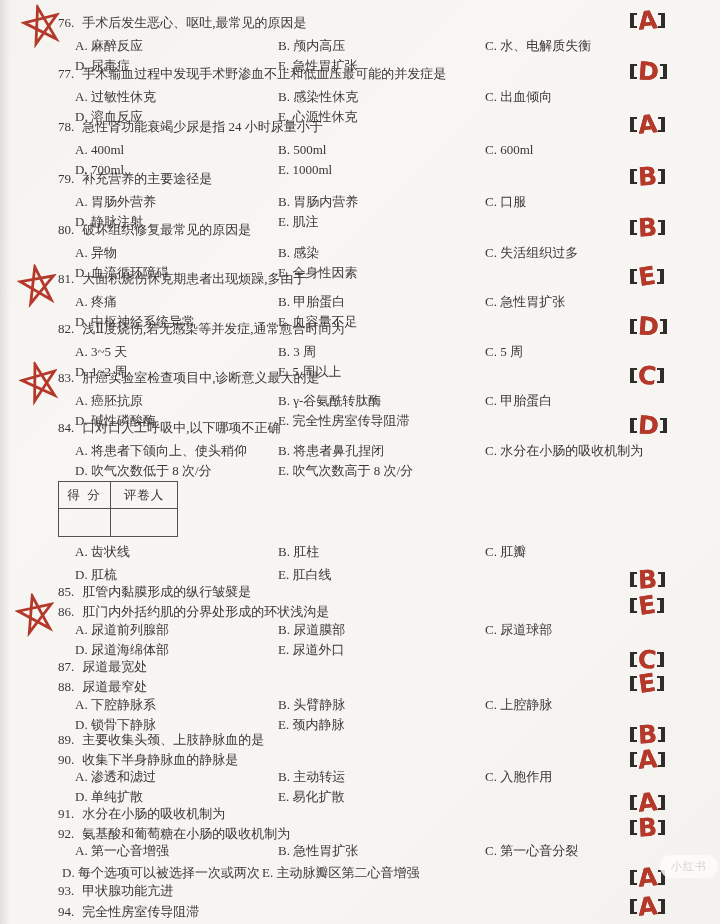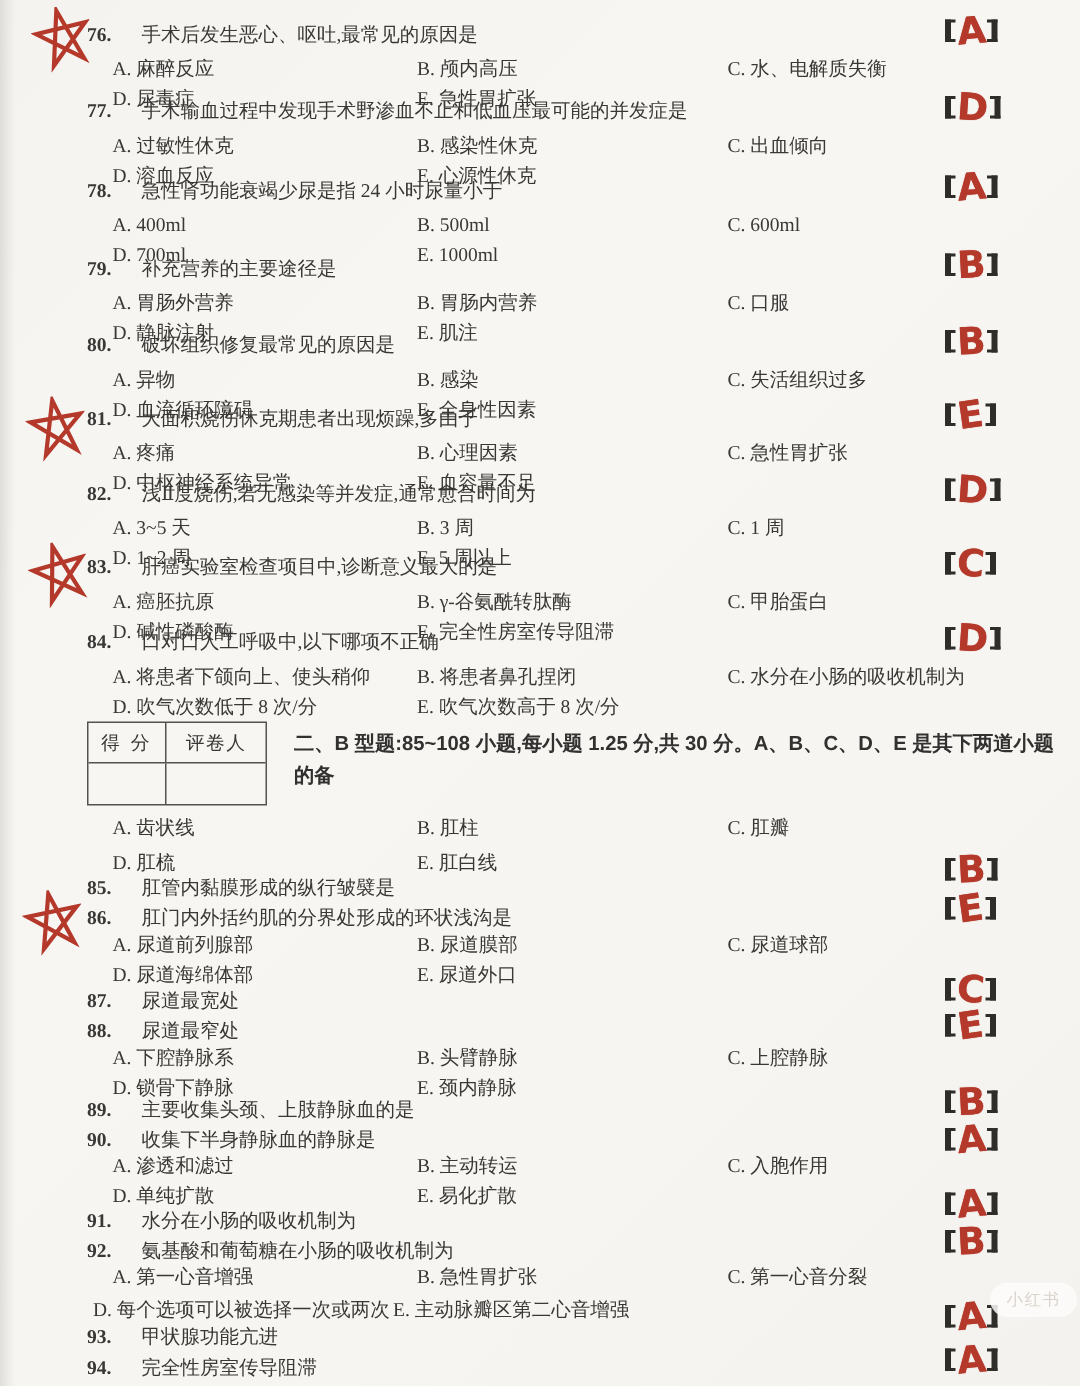--- a/index.html
+++ b/index.html
@@ -16,21 +16,21 @@
     color:#3a3836;
   }
   .page::before{
     content:"";position:absolute;left:0;top:0;width:10px;height:100%;
     background:linear-gradient(90deg,rgba(120,118,112,.18),rgba(120,118,112,0));
   }
   
   .q,.line{position:absolute;left:0;width:720px;font-size:13px;line-height:17px;}
   .row{position:absolute;left:0;width:720px;white-space:nowrap;}
   .title{padding-left:58px;}
-  .qnum{margin-right:20px;font-weight:bold;}
+  .qnum{margin-right:8px;}
   .oA{position:absolute;left:75px;white-space:nowrap;}
   .oB{position:absolute;left:278px;white-space:nowrap;}
   .oC{position:absolute;left:485px;white-space:nowrap;}
   
   .ans{
     position:absolute;left:630px;display:flex;align-items:center;height:26px;
   }
   .br{display:inline-block;width:7px;height:15px;box-sizing:border-box;border-color:#2f2d2a;}
   .br-l{border-top:2.5px solid #2f2d2a;border-bottom:2.5px solid #2f2d2a;border-left:4px solid #2f2d2a;}
   .br-r{border-top:2.5px solid #2f2d2a;border-bottom:2.5px solid #2f2d2a;border-right:4px solid #2f2d2a;}
@@ -176,40 +176,40 @@
       </div>
   </div>
 
   <div class="q" style="top:270px">
     <svg class="star" viewBox="0 0 100 100" style="left:18px;top:-6px;transform:rotate(-10deg)">
         <path d="M50 4 L76 92 L8 34 L92 34 L24 92 Z" fill="none" stroke="#b5392b" stroke-width="7" stroke-linejoin="miter"></path>
       </svg>
     <div class="row title"><span class="qnum">81.</span><span>大面积烧伤休克期患者出现烦躁,多由于</span></div>
     <div class="row" style="top:23px">
         <span class="oA">A. 疼痛</span>
-        <span class="oB">B. 心理因素</span>
+        <span class="oB">B. 甲胎蛋白</span>
         <span class="oC">C. 急性胃扩张</span>
       </div>
     <div class="row" style="top:43px">
         <span class="oA">D. 中枢神经系统异常</span>
         <span class="oB">E. 血容量不足</span>
       </div>
     <div class="ans" style="top:-7px">
         <span class="br br-l"></span>
         <span class="ltr" style="transform: rotate(-8deg);">E</span>
         <span class="br br-r"></span>
       </div>
   </div>
 
   <div class="q" style="top:320px">
     <div class="row title"><span class="qnum">82.</span><span>浅Ⅱ度烧伤,若无感染等并发症,通常愈合时间为</span></div>
     <div class="row" style="top:23px">
         <span class="oA">A. 3~5 天</span>
         <span class="oB">B. 3 周</span>
-        <span class="oC">C. 1 周</span>
+        <span class="oC">C. 5 周</span>
       </div>
     <div class="row" style="top:43px">
         <span class="oA">D. 1~2 周</span>
         <span class="oB">E. 5 周以上</span>
       </div>
     <div class="ans" style="top:-7px">
         <span class="br br-l"></span>
         <span class="ltr" style="transform: rotate(4deg);">D</span>
         <span class="br br-r"></span>
       </div>
@@ -255,21 +255,20 @@
   </div>
 
   <div class="score-table">
     <div class="cell">得 分</div>
     <div class="cell">评卷人</div>
     <div class="cell"></div>
     <div class="cell"></div>
   </div>
 
   <div class="b-intro">
-    <div class="l1">二、B 型题:85~108 小题,每小题 1.25 分,共 30 分。A、B、C、D、E 是其下两道小题的备</div>
   </div>
 
   <div class="line" style="top:543px">
       <span class="oA">A. 齿状线</span>
       <span class="oB">B. 肛柱</span>
       <span class="oC">C. 肛瓣</span>
     </div>
   <div class="line" style="top:566px">
       <span class="oA">D. 肛梳</span>
       <span class="oB">E. 肛白线</span>

